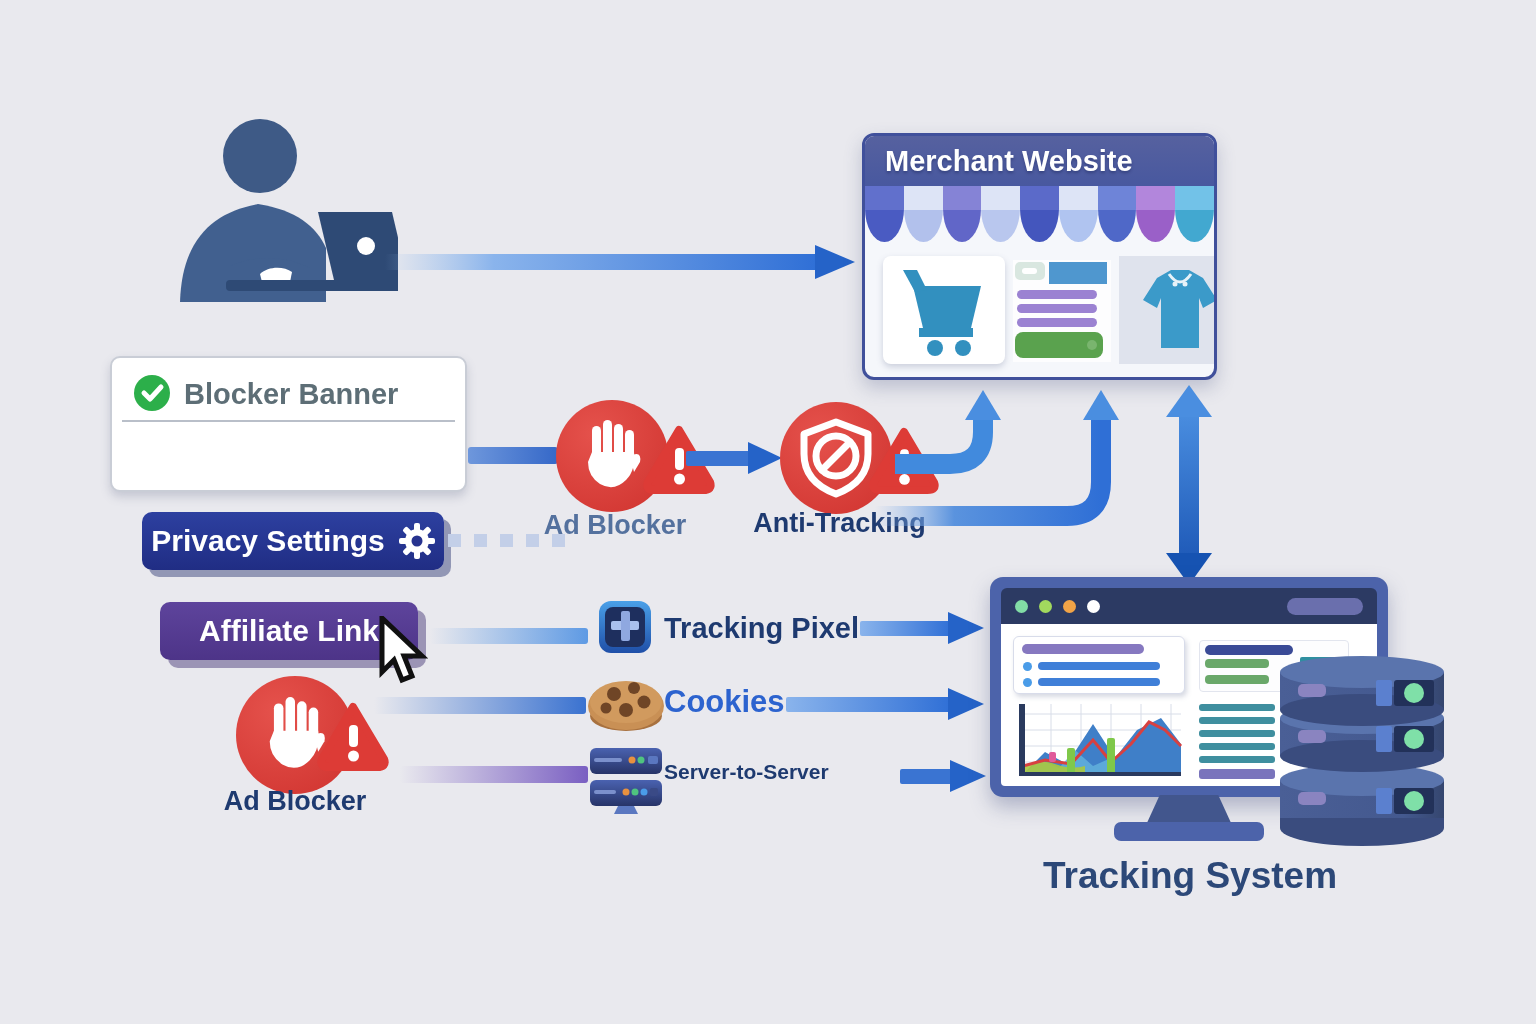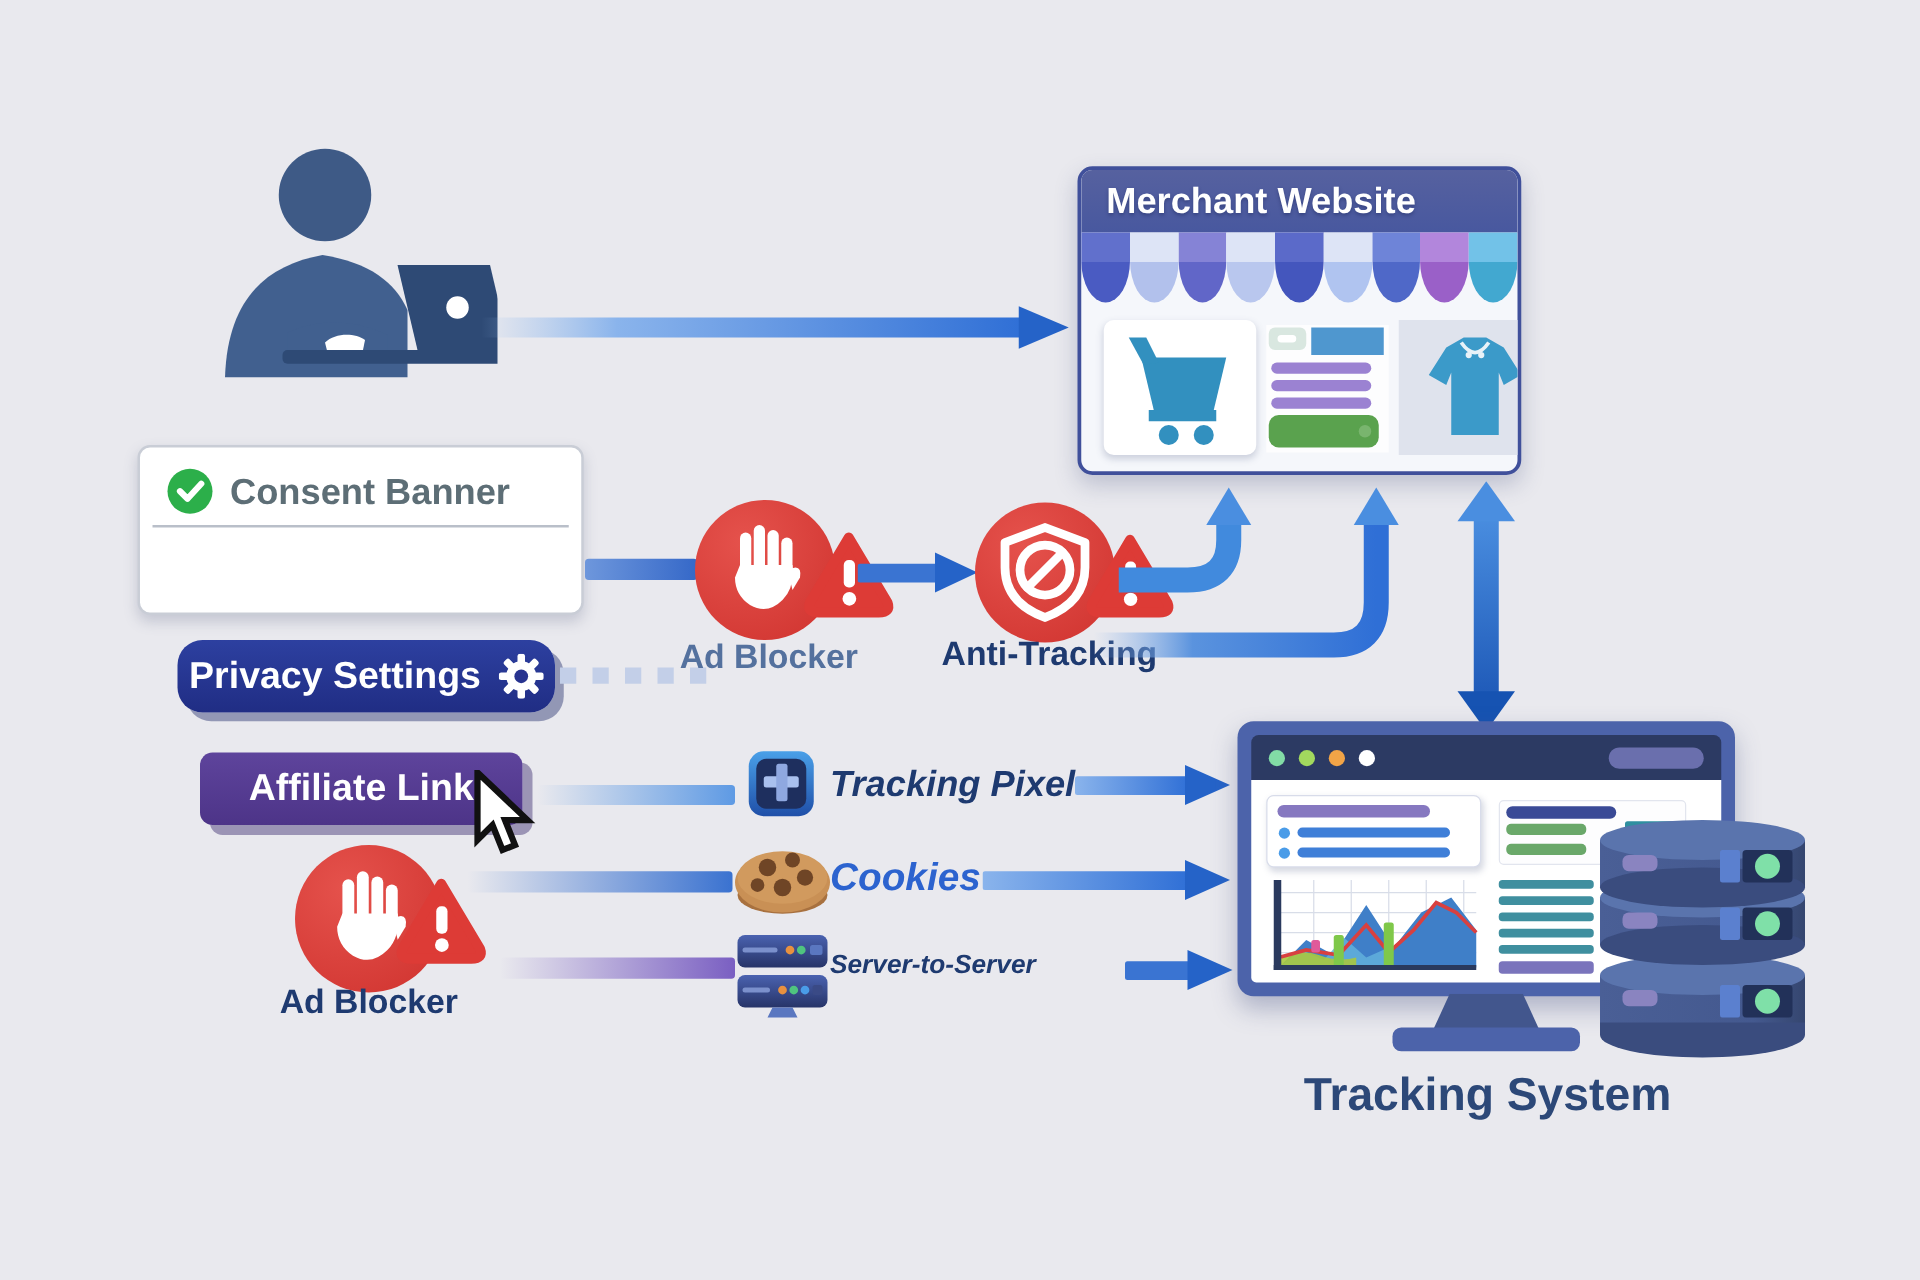--- a/index.html
+++ b/index.html
@@ -45,42 +45,42 @@
   .consent-title { position:absolute; left:72px; top:20px; font-size:29px; font-weight:600; color:#5d6e76; }
   .check-badge { position:absolute; left:22px; top:17px; width:36px; height:36px; border-radius:50%;
                  background:#2caf4a; }
   .consent-divider { position:absolute; left:10px; right:10px; top:62px; height:2px; background:#b9bfc9; }
   .accept-btn { position:absolute; left:148px; top:74px; width:192px; height:48px; border-radius:9px;
                 background:linear-gradient(180deg,#4cab3f,#3c9233); border:none;
                 box-shadow:0 5px 0 #2d7a27; color:#fff; font-size:29px; font-weight:bold;
                 font-family:"Liberation Sans",sans-serif; }
 
   
-  .privacy-btn { left:142px; top:512px; width:302px; height:58px; border-radius:20px;
+  .privacy-btn { left:142px; top:512px; width:302px; height:58px; border-radius:10px;
                  background:linear-gradient(180deg,#2d40a0,#202d84); border:none;
                  box-shadow:7px 7px 0 rgba(40,50,110,.45);
                  display:flex; align-items:center; justify-content:center; gap:14px;
                  color:#fff; font-size:30px; font-weight:bold; font-family:"Liberation Sans",sans-serif; }
   .dot-row { left:448px; top:534px; display:flex; gap:13px; }
   .dot-sq { width:13px; height:13px; background:#c3cfe8; }
 
   
   .red-circle { border-radius:50%; background:radial-gradient(circle at 35% 30%,#e5524c,#cf322e); }
 
   .node-label-light { font-size:27px; color:#54719e; }
   .node-label-dark  { font-size:27px; color:#1e3a70; }
 
   
   .affiliate-btn { left:160px; top:602px; width:258px; height:58px; border-radius:10px;
                    background:linear-gradient(180deg,#5e449c,#4d3488); border:none;
                    box-shadow:8px 8px 0 rgba(60,45,110,.45);
                    color:#fff; font-size:30px; font-weight:bold; font-family:"Liberation Sans",sans-serif; }
 
   
-  .method-label { font-weight:bold;font-style:italic; }
+  .method-label { font-weight:bold; }
 
   
   .monitor { left:990px; top:577px; width:398px; height:220px; background:#4c63aa; border-radius:13px;
              padding:11px; box-shadow:0 10px 20px rgba(70,80,130,.35); }
   .mon-top { height:36px; background:#2c3a63; border-radius:6px 6px 0 0; position:relative;
              display:flex; align-items:center; padding-left:14px; gap:11px; }
   .mon-dot { width:13px; height:13px; border-radius:50%; }
   .mon-pill { position:absolute; right:14px; top:10px; width:76px; height:17px; background:#6a6fad; border-radius:9px; }
   .mon-screen { position:relative; height:162px; background:#ffffff; border-radius:0 0 4px 4px; overflow:hidden; }
   .dash-card1 { position:absolute; left:12px; top:12px; width:172px; height:58px; background:#fff;
@@ -174,21 +174,21 @@
       </div>
     </div>
   </div>
 
   <div class="abs consent">
     <div class="check-badge">
       <svg width="36" height="36" viewBox="0 0 36 36">
           <path d="M10 18 L16 24 L27 12" fill="none" stroke="#fff" stroke-width="5" stroke-linecap="round" stroke-linejoin="round"></path>
         </svg>
     </div>
-    <div class="consent-title">Consent Banner</div>
+    <div class="consent-title">Blocker Banner</div>
     <div class="consent-divider"></div>
   </div>
 
   <button class="abs privacy-btn">
     <span>Privacy Settings</span>
     <svg width="36" height="36" viewBox="0 0 36 36">
       <g fill="#ffffff">
         <circle cx="18" cy="18" r="12"></circle>
         <g>
           <rect x="15" y="0" width="6" height="9" rx="2"></rect>

